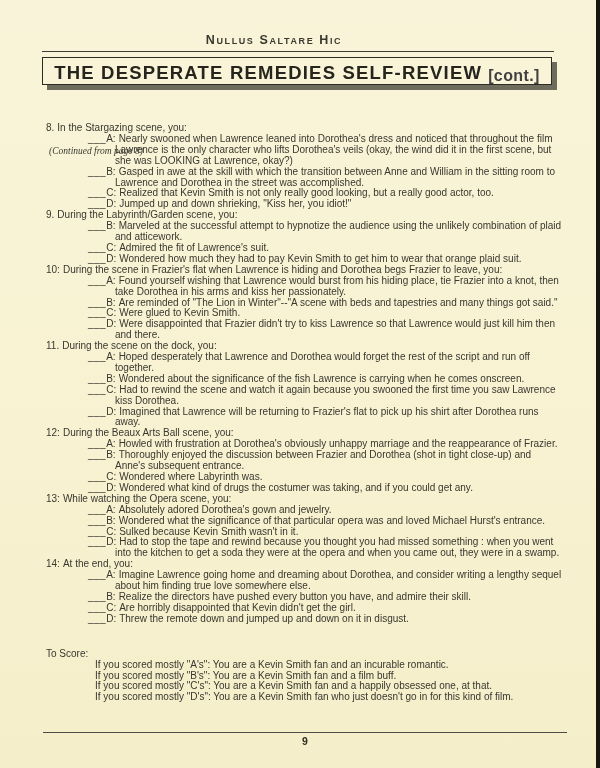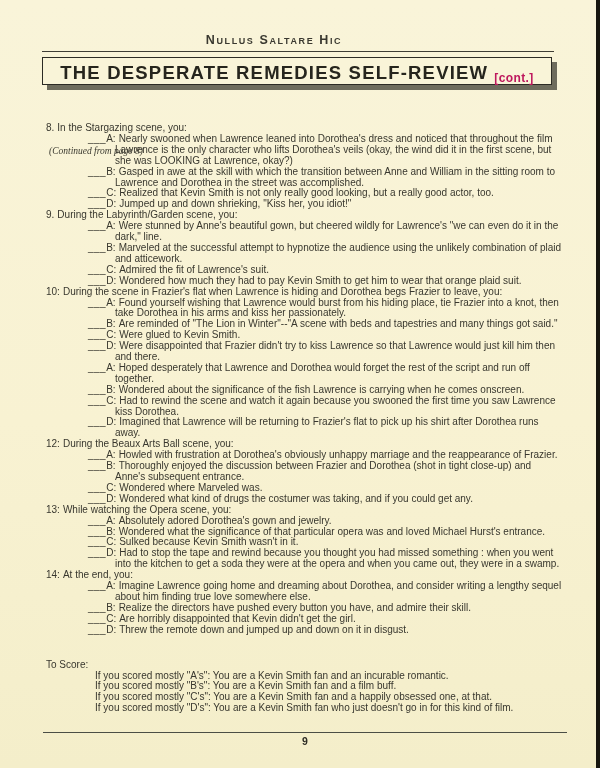--- a/index.html
+++ b/index.html
@@ -41,23 +41,23 @@
   }
   .title-main{
     font-weight:bold;
     font-size:18.5px;
     letter-spacing:1.2px;
     color:#26251d;
     white-space:nowrap;
   }
   .title-cont{
     font-weight:bold;
-    font-size:12px;
+    font-size:16px;
     letter-spacing:0.4px;
-    color:#be185d;
+    color:#404040;
     position:relative;top:1px;
   }
   .continued-note{
     position:absolute;top:102px;left:49px;
     font-family:"Liberation Serif",serif;
     font-style:italic;
     font-size:9.5px;
     color:#3a392f;
     margin-top:44px;
   }
@@ -115,21 +115,20 @@
   <div class="option"><span class="blank">___</span><span class="opt-letter">B:</span><span class="opt-text">Gasped in awe at the skill with which the transition between Anne and William in the sitting room to Lawrence and Dorothea in the street was accomplished.</span></div>
 
   <div class="option"><span class="blank">___</span><span class="opt-letter">C:</span><span class="opt-text">Realized that Kevin Smith is not only really good looking, but a really good actor, too.</span></div>
 
   <div class="option"><span class="blank">___</span><span class="opt-letter">D:</span><span class="opt-text">Jumped up and down shrieking, "Kiss her, you idiot!"</span></div>
 </div>
 
   <div class="question">
     <div class="q-prompt"><span class="q-num">9.</span><span class="q-text">During the Labyrinth/Garden scene, you:</span></div>
 
-  <div class="option"><span class="blank">___</span><span class="opt-letter">A:</span><span class="opt-text">Were stunned by Anne's beautiful gown, but cheered wildly for Lawrence's "we can even do it in the dark," line.</span></div>
 
   <div class="option"><span class="blank">___</span><span class="opt-letter">B:</span><span class="opt-text">Marveled at the successful attempt to hypnotize the audience using the unlikely combination of plaid and atticework.</span></div>
 
   <div class="option"><span class="blank">___</span><span class="opt-letter">C:</span><span class="opt-text">Admired the fit of Lawrence's suit.</span></div>
 
   <div class="option"><span class="blank">___</span><span class="opt-letter">D:</span><span class="opt-text">Wondered how much they had to pay Kevin Smith to get him to wear that orange plaid suit.</span></div>
 </div>
 
   <div class="question">
     <div class="q-prompt"><span class="q-num">10:</span><span class="q-text">During the scene in Frazier's flat when Lawrence is hiding and Dorothea begs Frazier to leave, you:</span></div>
@@ -137,38 +136,39 @@
   <div class="option"><span class="blank">___</span><span class="opt-letter">A:</span><span class="opt-text">Found yourself wishing that Lawrence would burst from his hiding place, tie Frazier into a knot, then take Dorothea in his arms and kiss her passionately.</span></div>
 
   <div class="option"><span class="blank">___</span><span class="opt-letter">B:</span><span class="opt-text">Are reminded of "The Lion in Winter"--"A scene with beds and tapestries and many things got said."</span></div>
 
   <div class="option"><span class="blank">___</span><span class="opt-letter">C:</span><span class="opt-text">Were glued to Kevin Smith.</span></div>
 
   <div class="option"><span class="blank">___</span><span class="opt-letter">D:</span><span class="opt-text">Were disappointed that Frazier didn't try to kiss Lawrence so that Lawrence would just kill him then and there.</span></div>
 </div>
 
   <div class="question">
+    <div class="q-prompt"><span class="q-num">11.</span><span class="q-text">During the scene on the dock, you:</span></div>
 
   <div class="option"><span class="blank">___</span><span class="opt-letter">A:</span><span class="opt-text">Hoped desperately that Lawrence and Dorothea would forget the rest of the script and run off together.</span></div>
 
   <div class="option"><span class="blank">___</span><span class="opt-letter">B:</span><span class="opt-text">Wondered about the significance of the fish Lawrence is carrying when he comes onscreen.</span></div>
 
   <div class="option"><span class="blank">___</span><span class="opt-letter">C:</span><span class="opt-text">Had to rewind the scene and watch it again because you swooned the first time you saw Lawrence kiss Dorothea.</span></div>
 
   <div class="option"><span class="blank">___</span><span class="opt-letter">D:</span><span class="opt-text">Imagined that Lawrence will be returning to Frazier's flat to pick up his shirt after Dorothea runs away.</span></div>
 </div>
 
   <div class="question">
     <div class="q-prompt"><span class="q-num">12:</span><span class="q-text">During the Beaux Arts Ball scene, you:</span></div>
 
   <div class="option"><span class="blank">___</span><span class="opt-letter">A:</span><span class="opt-text">Howled with frustration at Dorothea's obviously unhappy marriage and the reappearance of Frazier.</span></div>
 
   <div class="option"><span class="blank">___</span><span class="opt-letter">B:</span><span class="opt-text">Thoroughly enjoyed the discussion between Frazier and Dorothea (shot in tight close-up) and Anne's subsequent entrance.</span></div>
 
-  <div class="option"><span class="blank">___</span><span class="opt-letter">C:</span><span class="opt-text">Wondered where Marveled was.</span></div>
+  <div class="option"><span class="blank">___</span><span class="opt-letter">C:</span><span class="opt-text">Wondered where Labyrinth was.</span></div>
 
   <div class="option"><span class="blank">___</span><span class="opt-letter">D:</span><span class="opt-text">Wondered what kind of drugs the costumer was taking, and if you could get any.</span></div>
 </div>
 
   <div class="question">
     <div class="q-prompt"><span class="q-num">13:</span><span class="q-text">While watching the Opera scene, you:</span></div>
 
   <div class="option"><span class="blank">___</span><span class="opt-letter">A:</span><span class="opt-text">Absolutely adored Dorothea's gown and jewelry.</span></div>
 
   <div class="option"><span class="blank">___</span><span class="opt-letter">B:</span><span class="opt-text">Wondered what the significance of that particular opera was and loved Michael Hurst's entrance.</span></div>

